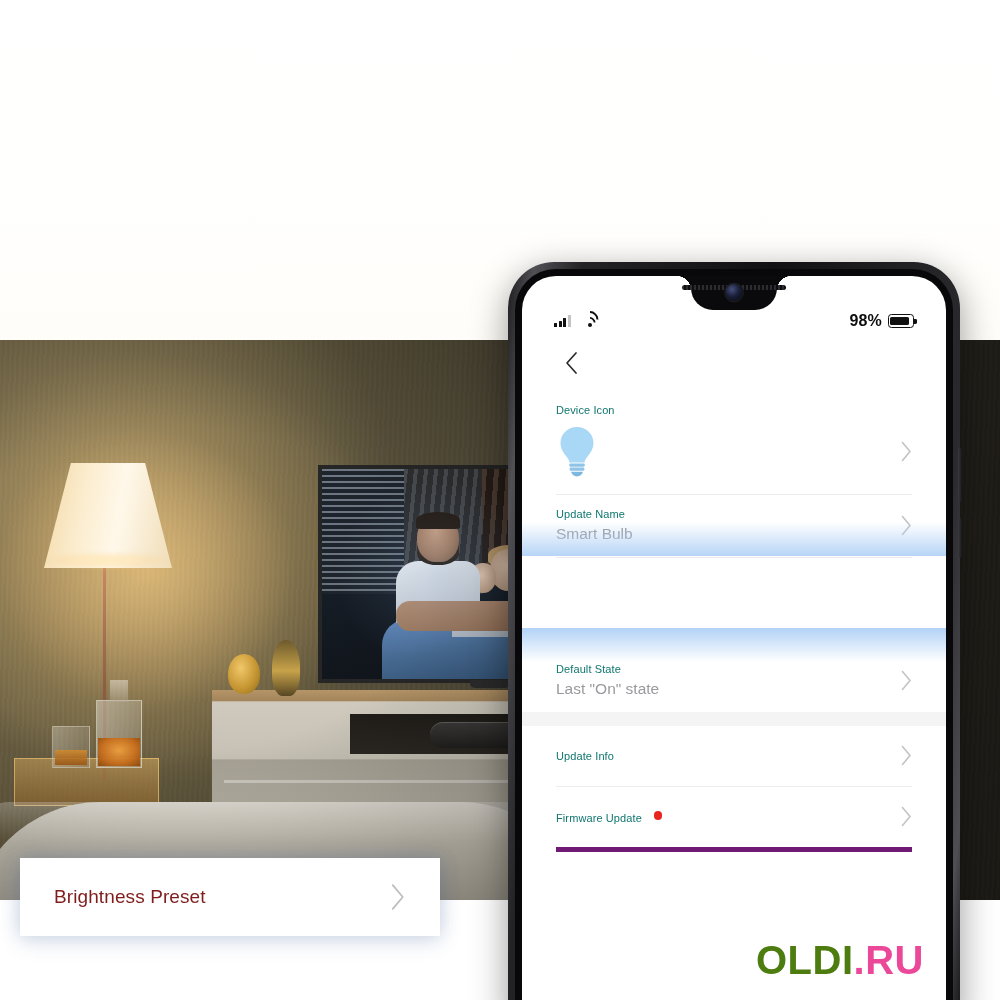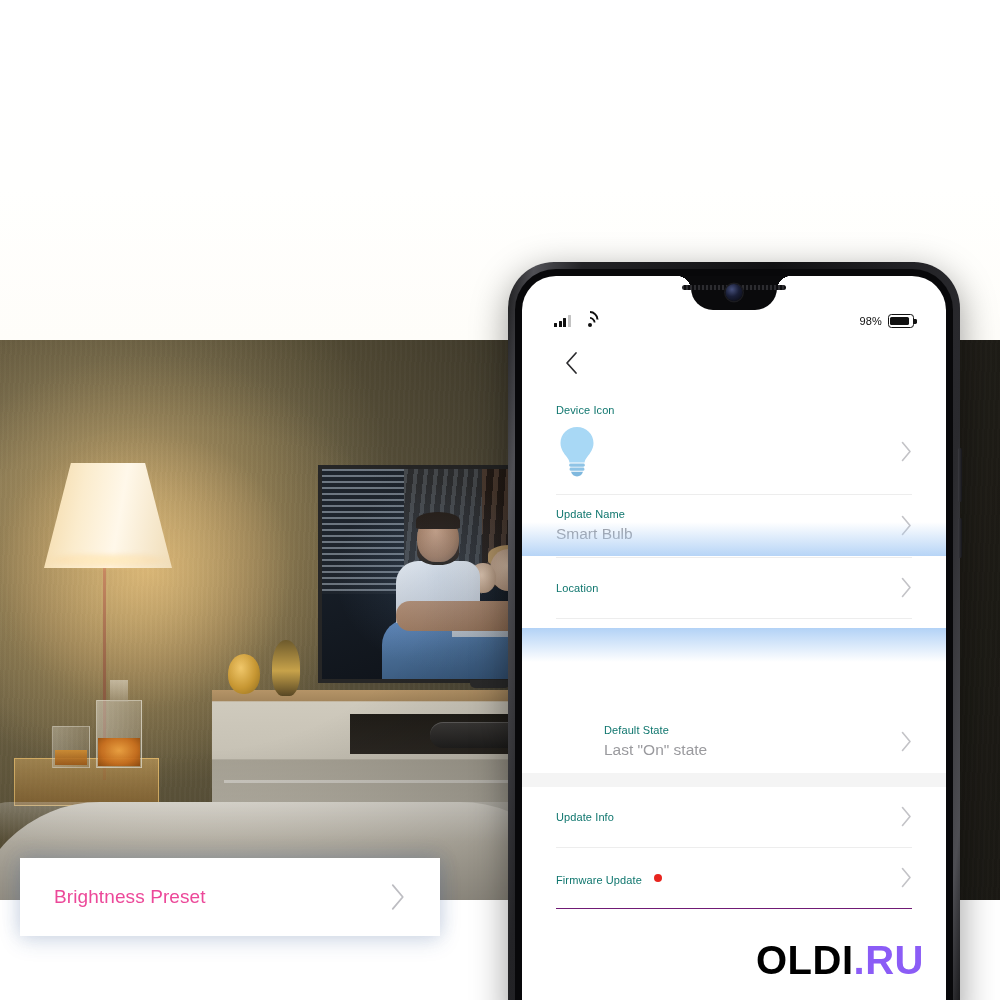--- a/index.html
+++ b/index.html
@@ -307,21 +307,21 @@
     border-bottom-color:transparent; border-left-color:transparent; border-right-color:transparent;
     display:block;
   }
   .wifi b:nth-child(1){ width:17px; height:17px; transform:translateX(-50%) rotate(45deg); }
   .wifi b:nth-child(2){ width:11px; height:11px; transform:translateX(-50%) rotate(45deg); }
   .wifi b:nth-child(3){
     width:4px; height:4px; background:#101010; border:none; bottom:0.5px;
     transform:translateX(-50%);
   }
   .sb-right{ display:flex; align-items:center; gap:6px; }
-  .battpct{ font-size:11px; font-weight:400; color:#0e0e0e; letter-spacing:0.2px; }
+  .battpct{ font-size:16px; font-weight:700; color:#0e0e0e; letter-spacing:0.2px; }
   .batt{
     position:relative; width:26px; height:13.5px;
     border:1.6px solid #111; border-radius:3.4px;
   }
   .batt i{
     position:absolute; left:1.3px; top:1.3px; bottom:1.3px; width:19px;
     background:#111; border-radius:1.6px; display:block;
   }
   .batt:after{
     content:""; position:absolute; right:-3.6px; top:3.6px;
@@ -339,21 +339,21 @@
   
   .list{ position:absolute; left:0; top:110px; width:100%; }
   .row{
     position:relative; padding:0 34px;
     background:#fff;
   }
   .row-inner{
     display:flex; align-items:center; justify-content:space-between;
     border-bottom:1px solid #ededed;
   }
-  .row.last .row-inner{ border-bottom:1px solid #701a75;align-items:flex-end; }
+  .row.last .row-inner{ border-bottom:5px solid #701a75; }
   .row-label{
     font-size:11px; color:#0f766e; font-weight:500; letter-spacing:0.1px;
   }
   .row-sub{
     font-size:15.5px; color:#9a9a9e; font-weight:400; margin-top:5px;
   }
   .chev{ color:#c3c3c7; flex:0 0 auto; }
   .chev svg{ display:block; }
 
   .row-icon .row-inner{ display:block; border-bottom:1px solid #ededed; }
@@ -385,32 +385,32 @@
 
   .highlight-card{
     position:absolute; left:20px; top:858px; width:420px; height:78px;
     background:#ffffff;
     box-shadow:0 5px 20px rgba(40,80,140,0.18), 0 -4px 18px rgba(40,80,140,0.14);
     z-index:40;
     display:flex; align-items:center; justify-content:space-between;
     padding:0 34px;
   }
   .highlight-card .hl-label{
-    font-size:19px; color:#ec4899; font-weight:400; letter-spacing:0.1px;
+    font-size:19px; color:#7f1d1d; font-weight:400; letter-spacing:0.1px;
   }
   .highlight-card .chev svg{ width:16px; height:28px; }
 
   
   .watermark{
     position:absolute; left:756px; top:938px;
     font-size:40px; font-weight:bold; letter-spacing:0.5px;
     z-index:60; pointer-events:none;
   }
-  .wm-a{ color:#000000; }
-  .wm-b{ color:#8b5cf6; }
+  .wm-a{ color:#4d7c0f; }
+  .wm-b{ color:#ec4899; }
 </style>
 </head>
 <body>
 
 <div class="photo">
   <div class="photo-right">
     
     
   </div>
   <div class="ph-wall"></div>
@@ -538,35 +538,25 @@
             <div class="row-sub">Smart Bulb</div>
           </div>
           <span class="chev">
             <svg width="11" height="21" viewBox="0 0 11 21" aria-hidden="true">
               <path d="M1.5 1.5 L9 10.5 L1.5 19.5" fill="none" stroke="#c3c3c7" stroke-width="1.6" stroke-linecap="round" stroke-linejoin="round"></path>
             </svg>
           </span>
         </div>
       </div>
 
-      <div class="row row-1l">
-        <div class="row-inner">
-          <div class="row-label">Location</div>
-          <span class="chev">
-            <svg width="11" height="21" viewBox="0 0 11 21" aria-hidden="true">
-              <path d="M1.5 1.5 L9 10.5 L1.5 19.5" fill="none" stroke="#c3c3c7" stroke-width="1.6" stroke-linecap="round" stroke-linejoin="round"></path>
-            </svg>
-          </span>
-        </div>
-      </div>
 
       <div style="height:92px;background:#fff;"></div>
 
       <div class="row row-2l">
-        <div class="row-inner" style="border-bottom:none;margin-left:48px;">
+        <div class="row-inner" style="border-bottom:none;">
           <div>
             <div class="row-label">Default State</div>
             <div class="row-sub">Last "On" state</div>
           </div>
           <span class="chev">
             <svg width="11" height="21" viewBox="0 0 11 21" aria-hidden="true">
               <path d="M1.5 1.5 L9 10.5 L1.5 19.5" fill="none" stroke="#c3c3c7" stroke-width="1.6" stroke-linecap="round" stroke-linejoin="round"></path>
             </svg>
           </span>
         </div>

